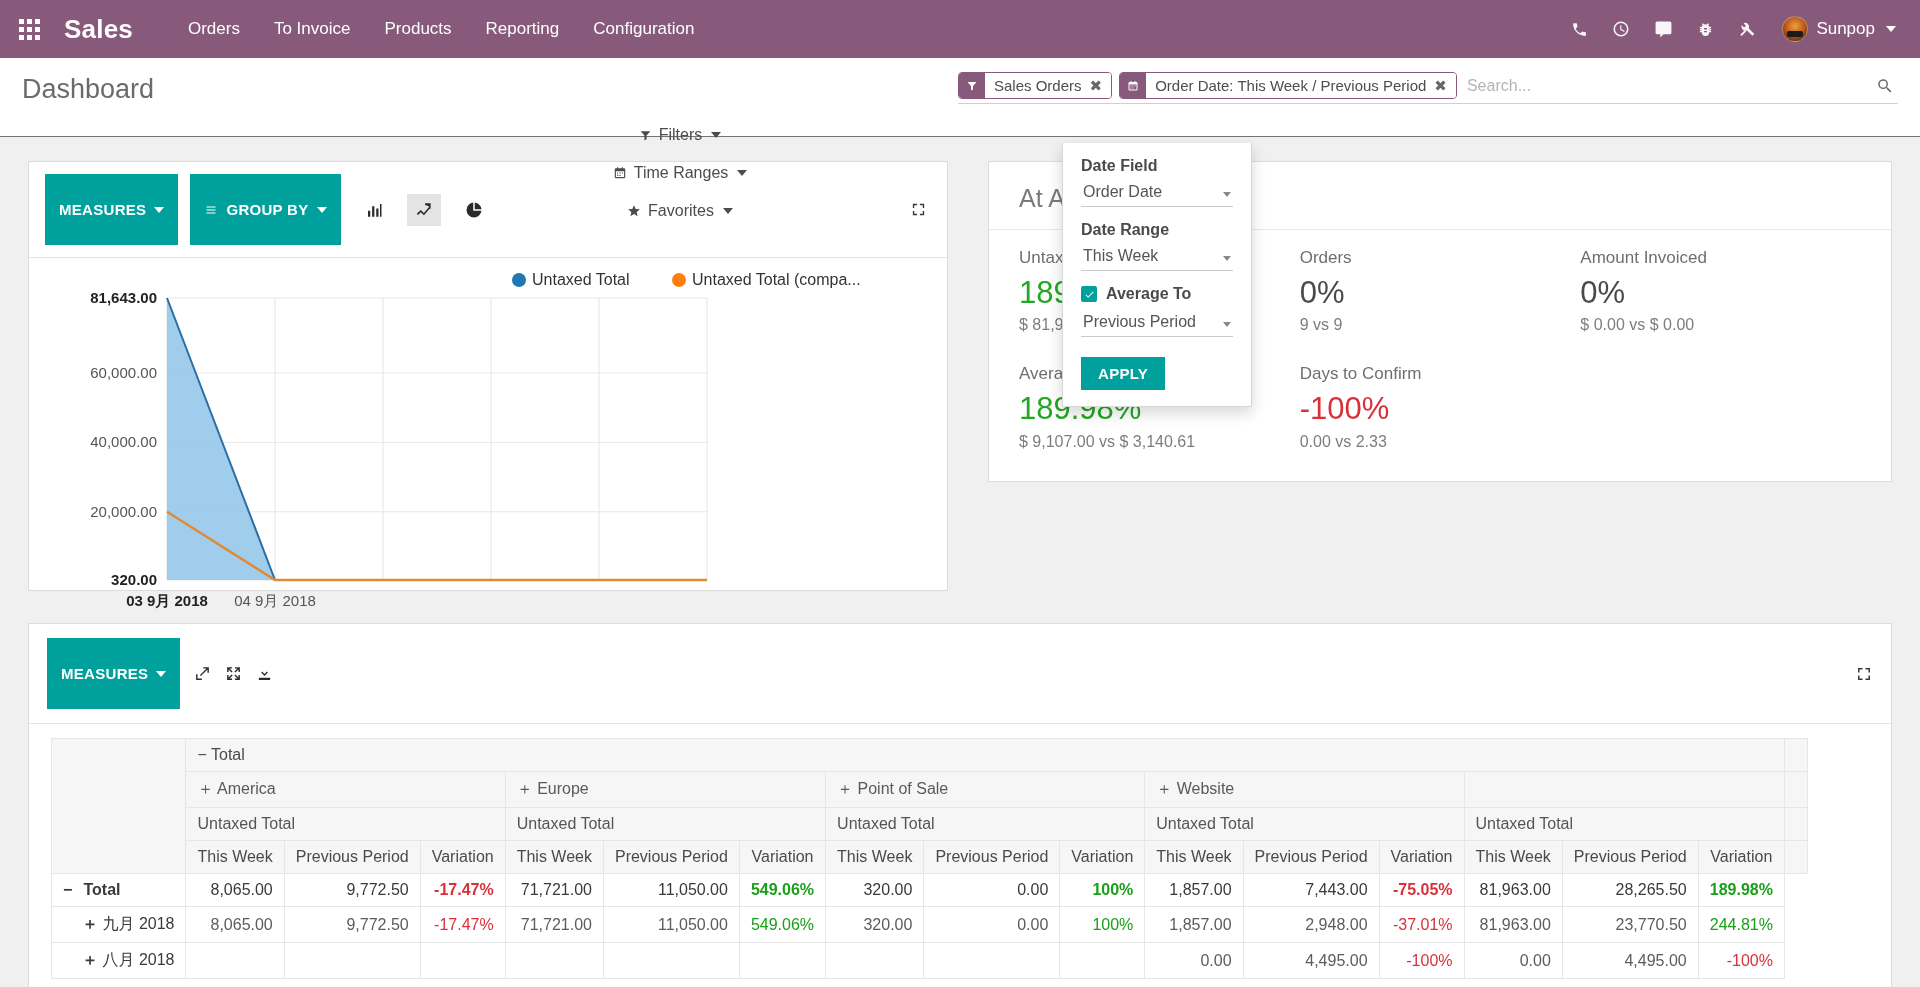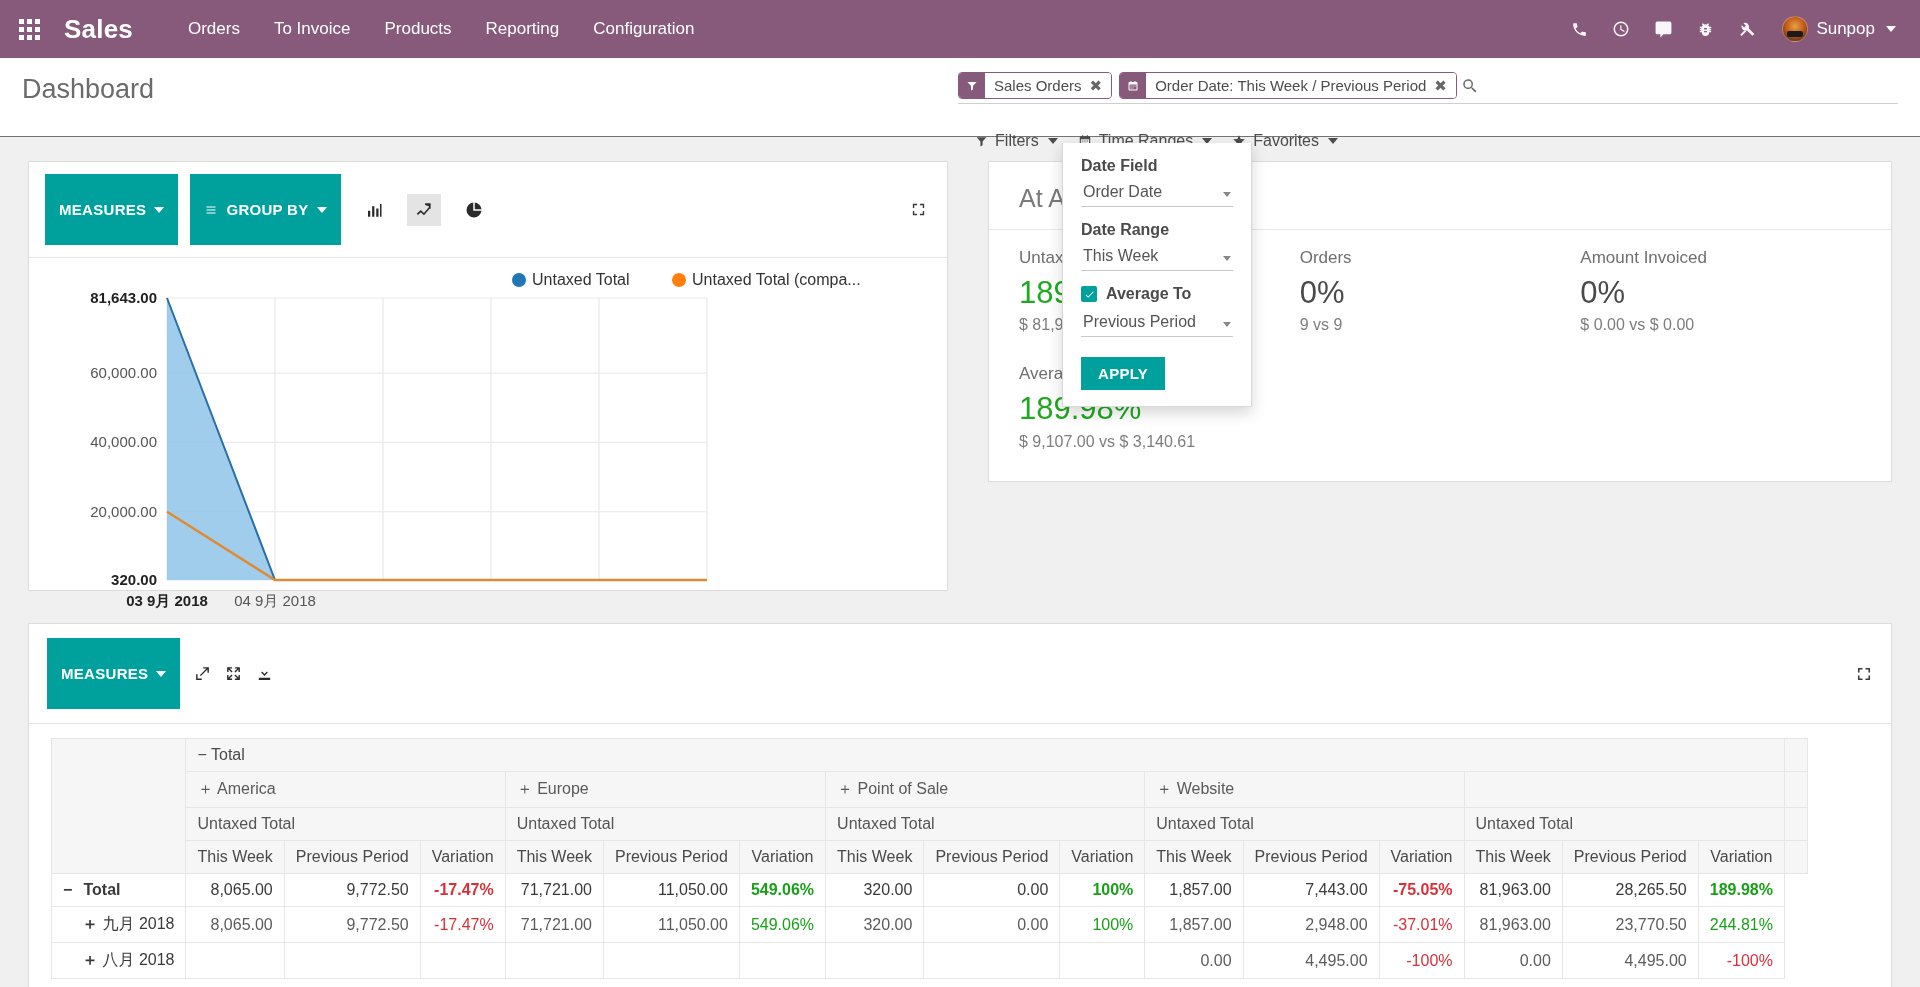--- a/index.html
+++ b/index.html
@@ -106,21 +106,21 @@
   }
   .search-input::placeholder { color: #b5b5b5; }
   .search-go {
     width: 26px; display: flex; align-items: center; justify-content: center;
     cursor: pointer;
   }
   .search-go svg { fill: #6b6b6b; }
 
   .cp-row2 {
     display: flex; justify-content: flex-end; align-items: center;
-    gap: 20px; margin-top: 26px; padding-right: 560px;
+    gap: 20px; margin-top: 20px; padding-right: 560px; flex-direction: column;
   }
   .cp-btn {
     display: flex; align-items: center; gap: 7px;
     font-size: 16px; color: #4c4c4c; cursor: pointer; white-space: nowrap;
   }
   .cp-btn svg { fill: #4c4c4c; }
   .cp-btn .caret {
     width: 0; height: 0; border-left: 5px solid transparent;
     border-right: 5px solid transparent; border-top: 6px solid #4c4c4c;
     margin-left: 2px;
@@ -335,20 +335,21 @@
             <svg width="12" height="12" viewBox="0 0 24 24">
                 <path d="M7 2v2H5a2 2 0 00-2 2v13a2 2 0 002 2h14a2 2 0 002-2V6a2 2 0 00-2-2h-2V2h-2v2H9V2H7zm12 7v10H5V9h14zM7 11v2h2v-2H7zm4 0v2h2v-2h-2zm4 0v2h2v-2h-2zM7 15v2h2v-2H7zm4 0v2h2v-2h-2z"></path>
               </svg>
           </span>
           <span class="facet-lbl">
             <span>Order Date: This Week / Previous Period</span>
             <span class="facet-x">✖</span>
           </span>
         </div>
       </div>
+      <input class="search-input" placeholder="Search..." style="">
       <span class="search-go">
         <svg width="18" height="18" viewBox="0 0 24 24">
             <path d="M15.5 14h-.8l-.3-.3a6.5 6.5 0 10-.7.7l.3.3v.8l5 5 1.5-1.5-5-5zm-6 0a4.5 4.5 0 110-9 4.5 4.5 0 010 9z"></path>
           </svg>
       </span>
     </div>
   </div>
   <div class="cp-row2">
     <div class="cp-btn">
       <svg width="13" height="13" viewBox="0 0 24 24">
@@ -485,20 +486,25 @@
         </div>
         <div class="stat-cell">
           <div class="stat-lbl">Amount Invoiced</div>
           <div class="stat-val">0%</div>
           <div class="stat-sub">$ 0.00 vs $ 0.00</div>
         </div>
         <div class="stat-cell">
           <div class="stat-lbl">Average Untaxed Total</div>
           <div class="stat-val up">189.98%</div>
           <div class="stat-sub">$ 9,107.00 vs $ 3,140.61</div>
+        </div>
+        <div class="stat-cell">
+          <div class="stat-lbl">Days to Confirm</div>
+          <div class="stat-val down">-100%</div>
+          <div class="stat-sub">0.00 vs 2.33</div>
         </div>
         <div class="stat-cell"></div>
       </div>
     </div>
   </div>
 
   <div class="pivot-card">
     <div class="pivot-toolbar">
       <button class="btn-teal">
         <span>MEASURES</span>

